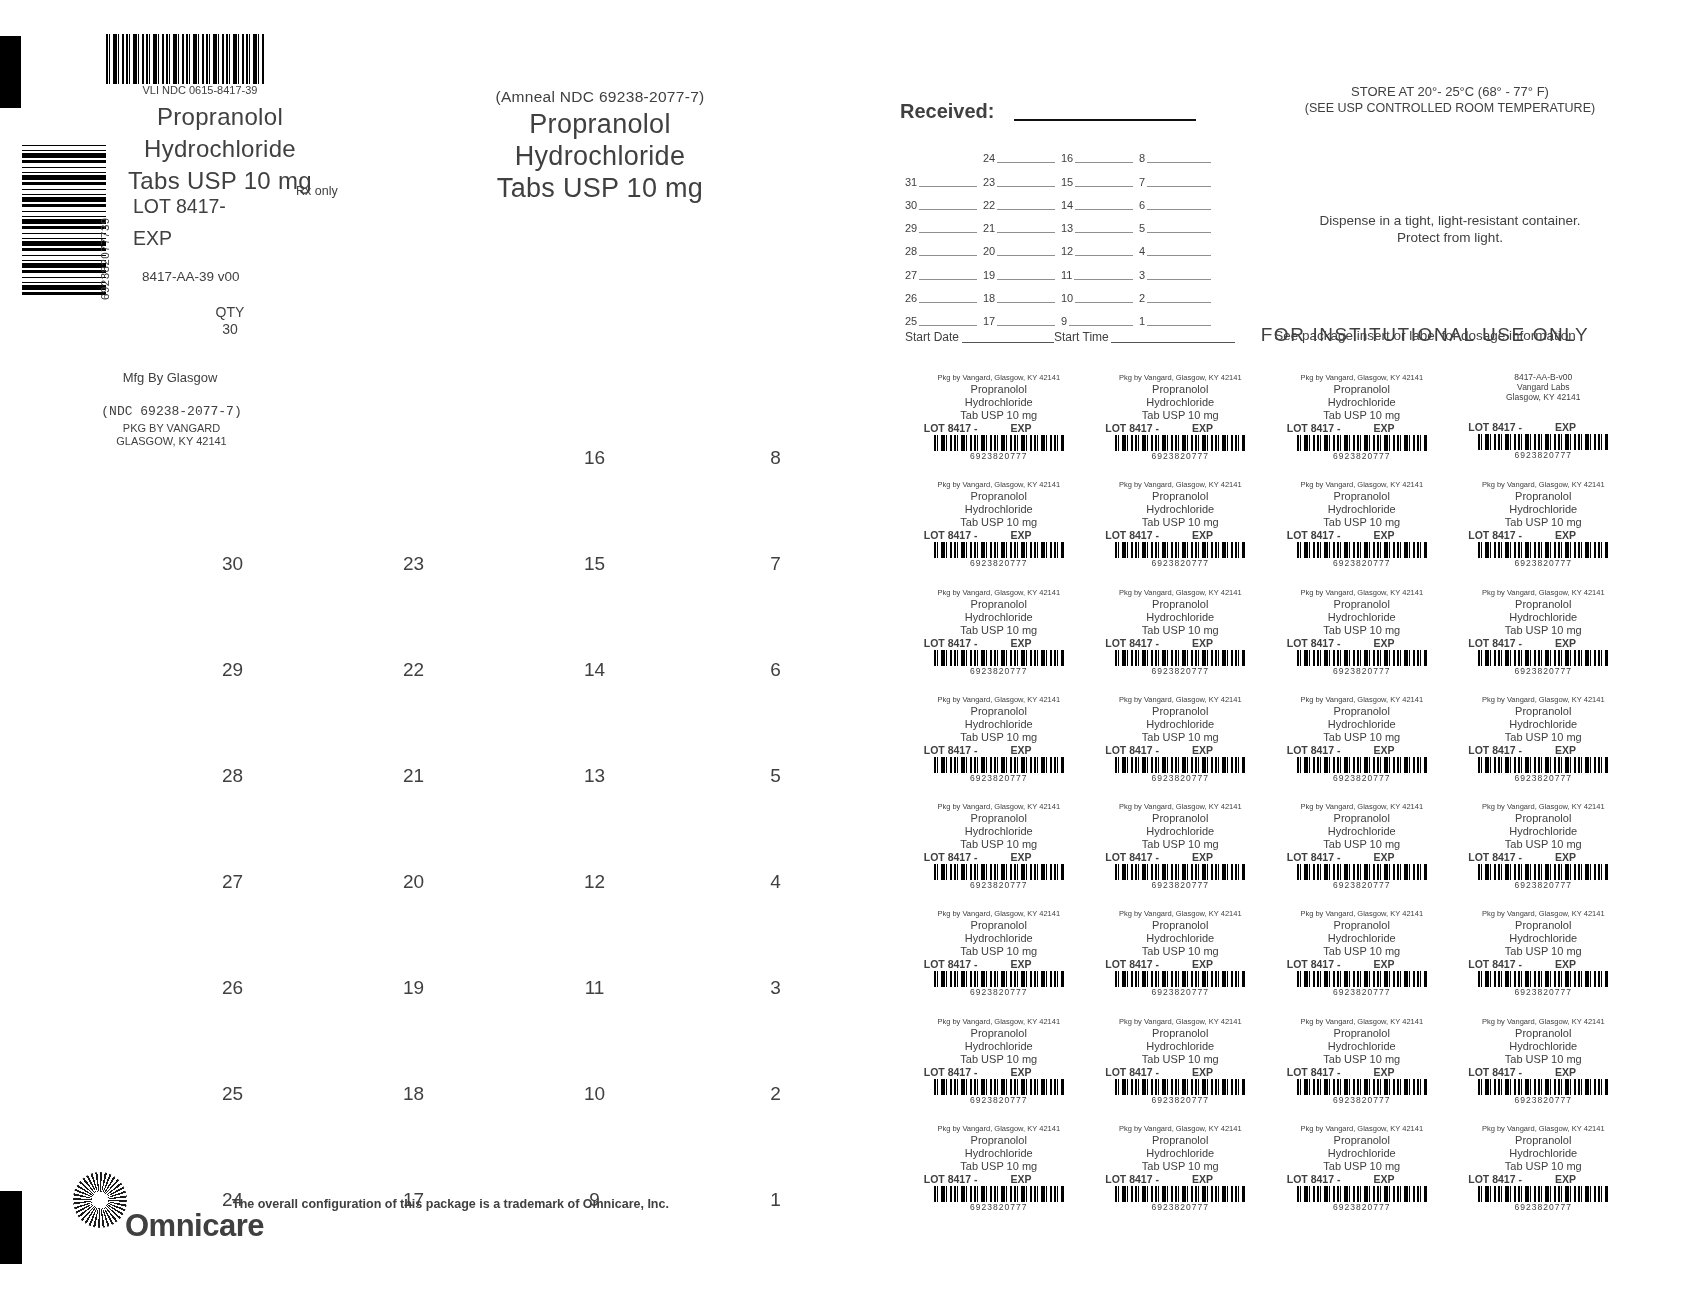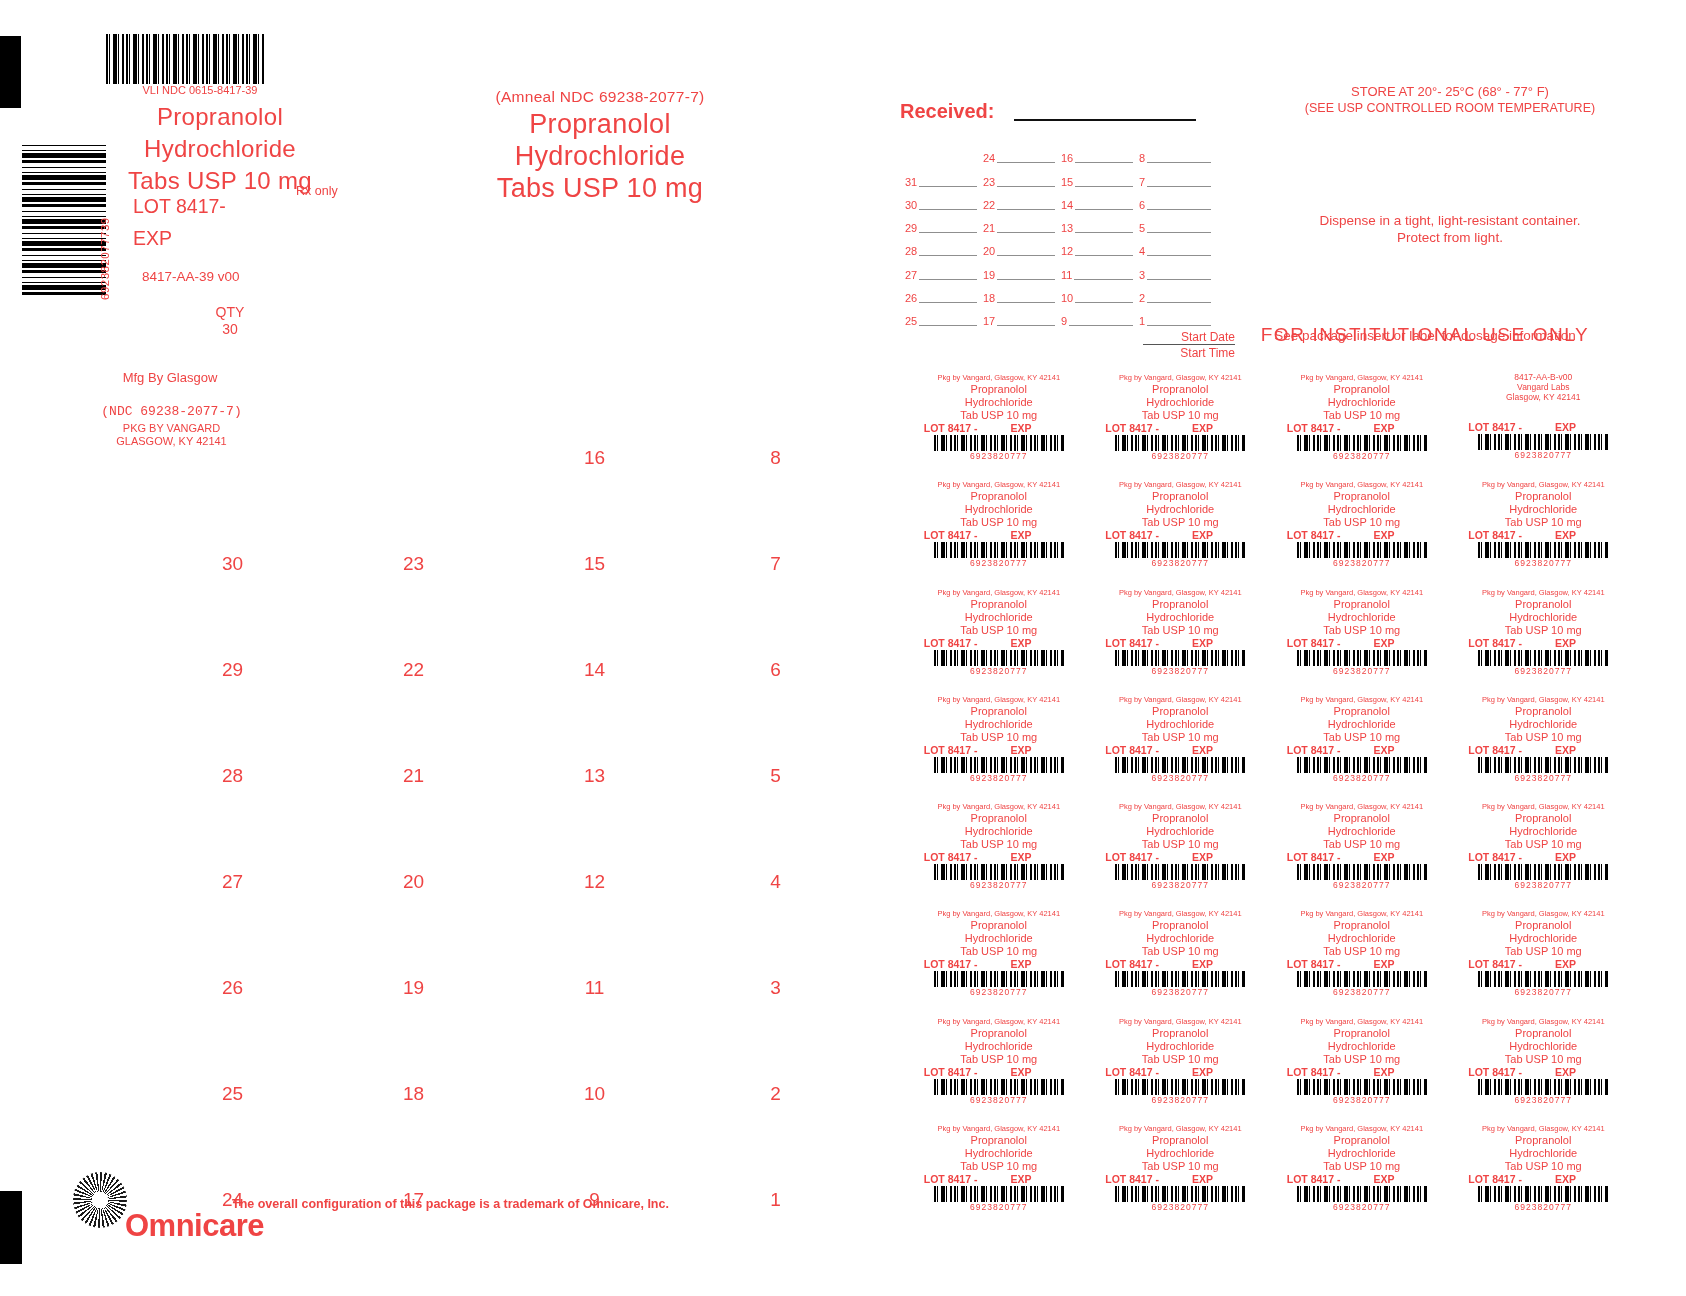--- a/index.html
+++ b/index.html
@@ -1,18 +1,18 @@
 <!DOCTYPE html>
 <html><head>
 <meta charset="utf-8">
 <style>
   html,body{margin:0;padding:0;background:#e8e8e8;}
   #sheet{
     position:relative;width:1686px;height:1296px;background:#fff;
-    font-family:"Liberation Sans", sans-serif;color:#ef4444;overflow:hidden;
+    font-family:"Liberation Sans", sans-serif;color:#404040;overflow:hidden;
   }
   .abs{position:absolute;}
   .ctr{text-align:center;}
   
   .corner-mark{background:#000;}
   
   .bc-v{background:repeating-linear-gradient(90deg,#000 0 2px,#fff 2px 3px,#000 3px 4px,#fff 4px 7px,#000 7px 11px,#fff 11px 12px,#000 12px 13px,#fff 13px 16px,#000 16px 18px,#fff 18px 20px);}
   .bc-h{background:repeating-linear-gradient(0deg,#000 0 3px,#fff 3px 5px,#000 5px 10px,#fff 10px 12px,#000 12px 13px,#fff 13px 17px,#000 17px 18px,#fff 18px 22px);}
   
   .ul-caption{left:100px;top:84px;width:200px;font-size:11px;}
@@ -32,21 +32,21 @@
   
   .cl-ndc{left:430px;top:88px;width:340px;font-size:15.5px;letter-spacing:.3px;}
   .cl-title{left:430px;top:108px;width:340px;font-size:27px;line-height:32px;letter-spacing:.3px;}
   
   .rc-head{left:900px;top:100px;font-size:20px;font-weight:700;}
   .rc-headline{left:1014px;top:119px;width:182px;border-top:2px solid #111;}
   #received-grid{left:905px;top:141px;display:grid;grid-template-columns:repeat(4,78px);grid-auto-rows:23.3px;}
   .rcell{width:72px;display:flex;align-items:flex-end;}
   .rnum{font-size:11px;line-height:12px;}
   .rline{flex:1;border-bottom:1.4px solid #8f8f8f;margin:0 0 1px 2px;}
-  .rc-startrow{left:905px;top:330px;width:330px;display:flex;align-items:flex-end;font-size:12px;flex-direction:column;}
+  .rc-startrow{left:905px;top:330px;width:330px;display:flex;align-items:flex-end;font-size:12px;}
   .sline1{width:92px;border-bottom:1.4px solid #555;margin:0 0 1px 3px;}
   .sline2{flex:1;border-bottom:1.4px solid #555;margin:0 0 1px 2px;}
   
   .ri-store1{left:1240px;top:84px;width:420px;font-size:13px;}
   .ri-store2{left:1240px;top:101px;width:420px;font-size:12.5px;}
   .ri-disp1{left:1240px;top:213px;width:420px;font-size:13.5px;}
   .ri-disp2{left:1240px;top:230px;width:420px;font-size:13.5px;}
   .ri-dose{left:1215px;top:306px;width:420px;font-size:13.5px;margin-top:22px;}
   .ri-inst{left:1215px;top:324px;width:420px;font-size:19px;letter-spacing:1.6px;}
   

